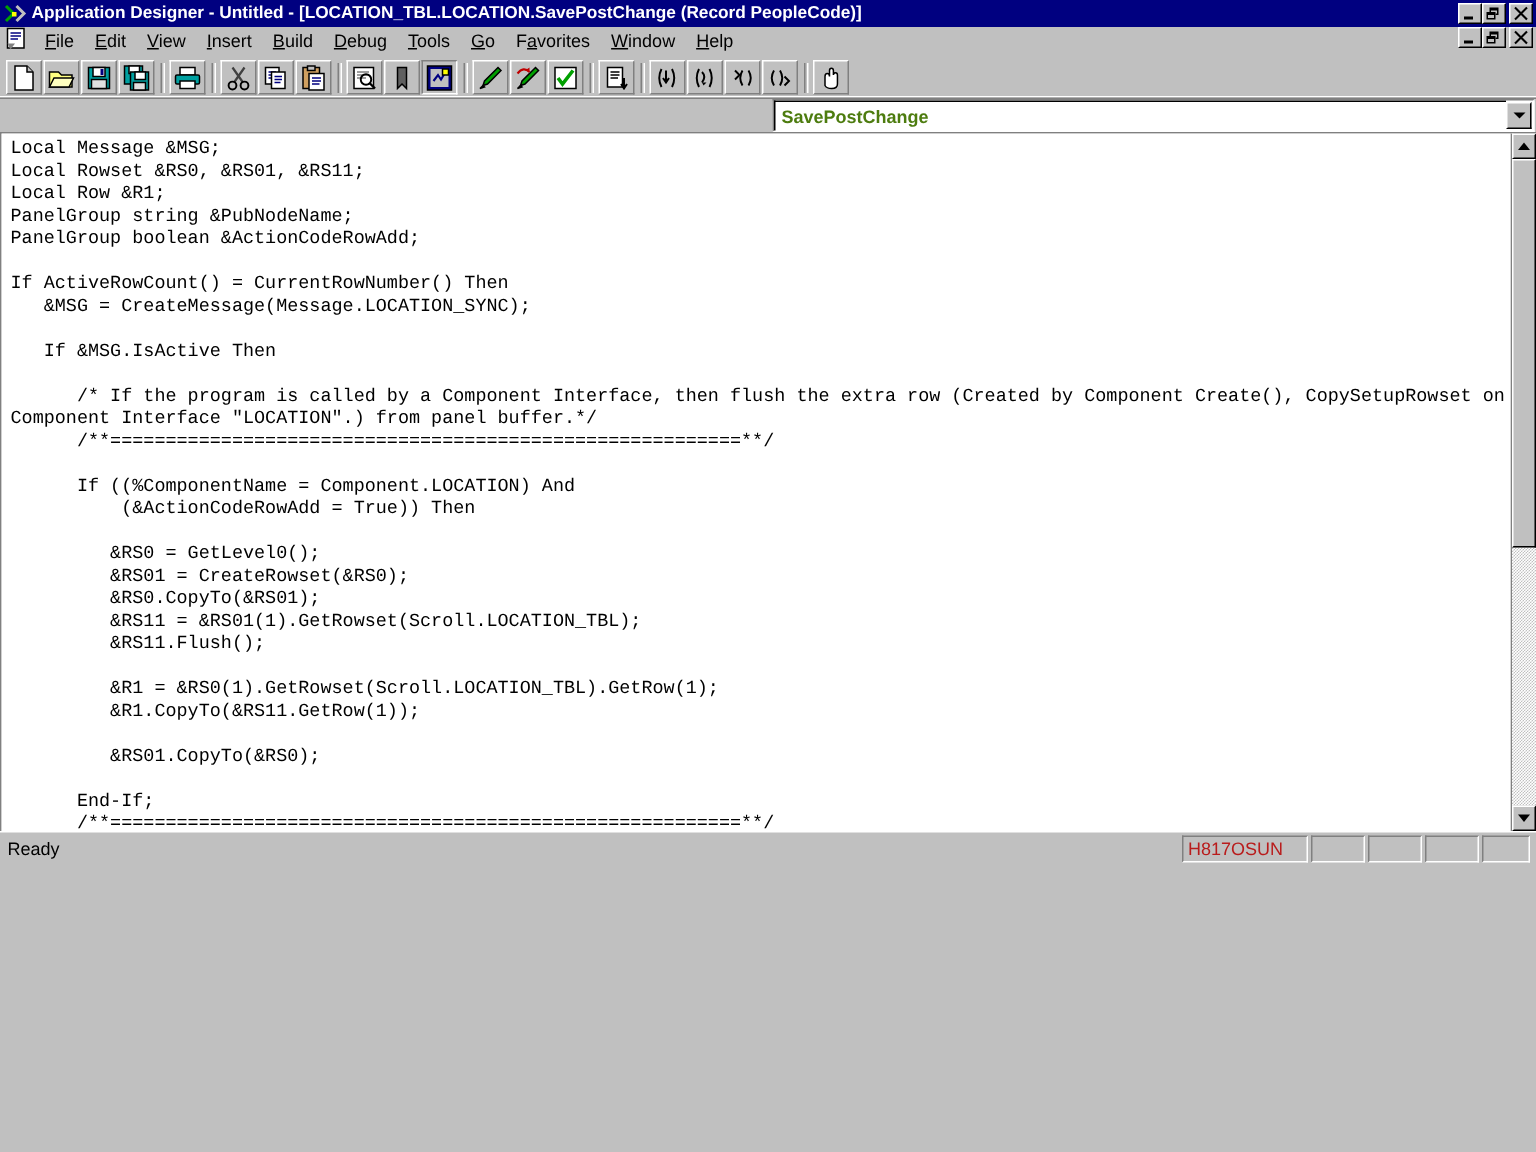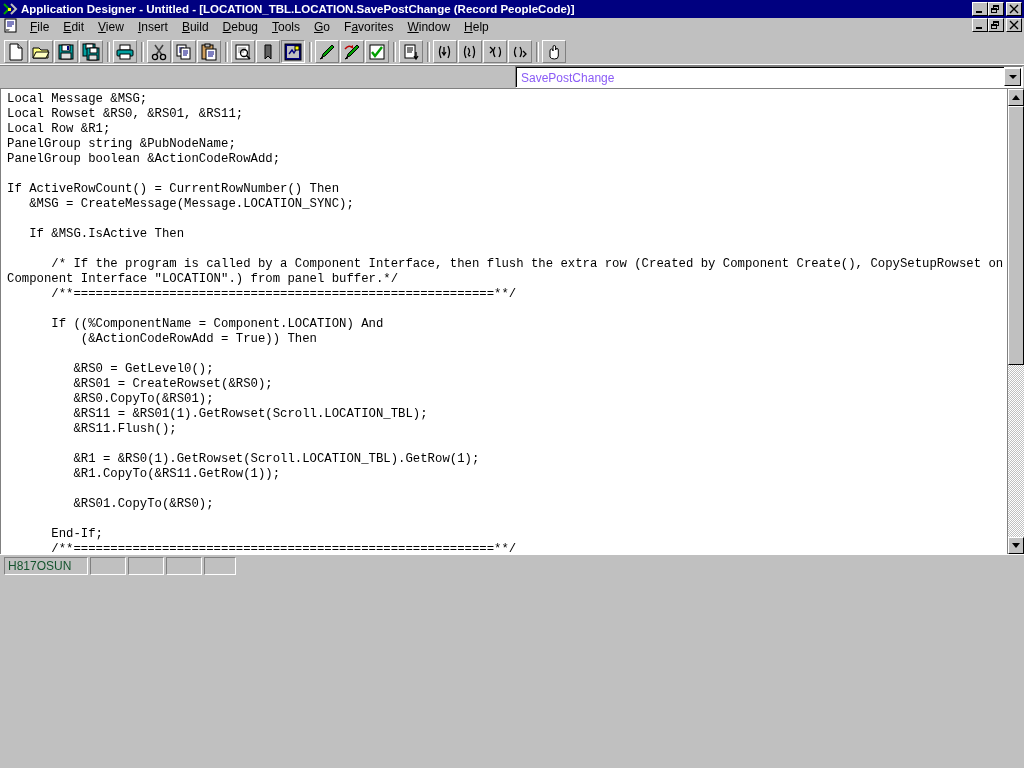--- a/index.html
+++ b/index.html
@@ -176,23 +176,23 @@
   }
   .combo-text-mono {
     font-family: "Liberation Mono", "DejaVu Sans Mono", monospace;
     font-weight: bold;
     font-size: 12px;
     color: #000;
     white-space: pre;
   }
   .combo-text-sans {
     font-family: "Liberation Sans", sans-serif;
-    font-weight: normal;
+    font-weight: bold;
     font-size: 12px;
-    color: #8b5cf6;
+    color: #4d7c0f;
     white-space: pre;
   }
   .combo-arrow {
     width: 17px; height: 18px;
     margin-right: 1px;
     background: #c0c0c0;
     border-top: 1px solid #ffffff;
     border-left: 1px solid #ffffff;
     border-right: 1px solid #000000;
     border-bottom: 1px solid #000000;
@@ -310,21 +310,21 @@
     height: 18px;
     border-top: 1px solid #808080;
     border-left: 1px solid #808080;
     border-right: 1px solid #ffffff;
     border-bottom: 1px solid #ffffff;
     margin-left: 2px;
     display: flex;
     align-items: center;
     padding: 0 3px;
     font-size: 12px;
-    color: #14532d;
+    color: #b91c1c;
     white-space: nowrap;
     background: #c0c0c0;
   }
   .sp-id { width: 84px; }
   .sp-small { width: 36px; }
   .sp-last { width: 32px; margin-right: 2px; }
 </style>
 </head>
 <body>
 
@@ -622,20 +622,21 @@
     <div class="vscroll">
       <div class="sb-btn sb-up"></div>
       <div class="sb-track">
         <div class="sb-thumb" id="sb-thumb" style="top: 0%; height: 60%;"></div>
       </div>
       <div class="sb-btn sb-down"></div>
     </div>
   </div>
 
   <div class="statusbar">
+    <div class="status-main">Ready</div>
     <div class="status-panel sp-id">H817OSUN</div>
     <div class="status-panel sp-small"></div>
     <div class="status-panel sp-small"></div>
     <div class="status-panel sp-small"></div>
     <div class="status-panel sp-last"></div>
   </div>
 
 </div>
 
 </body></html>

